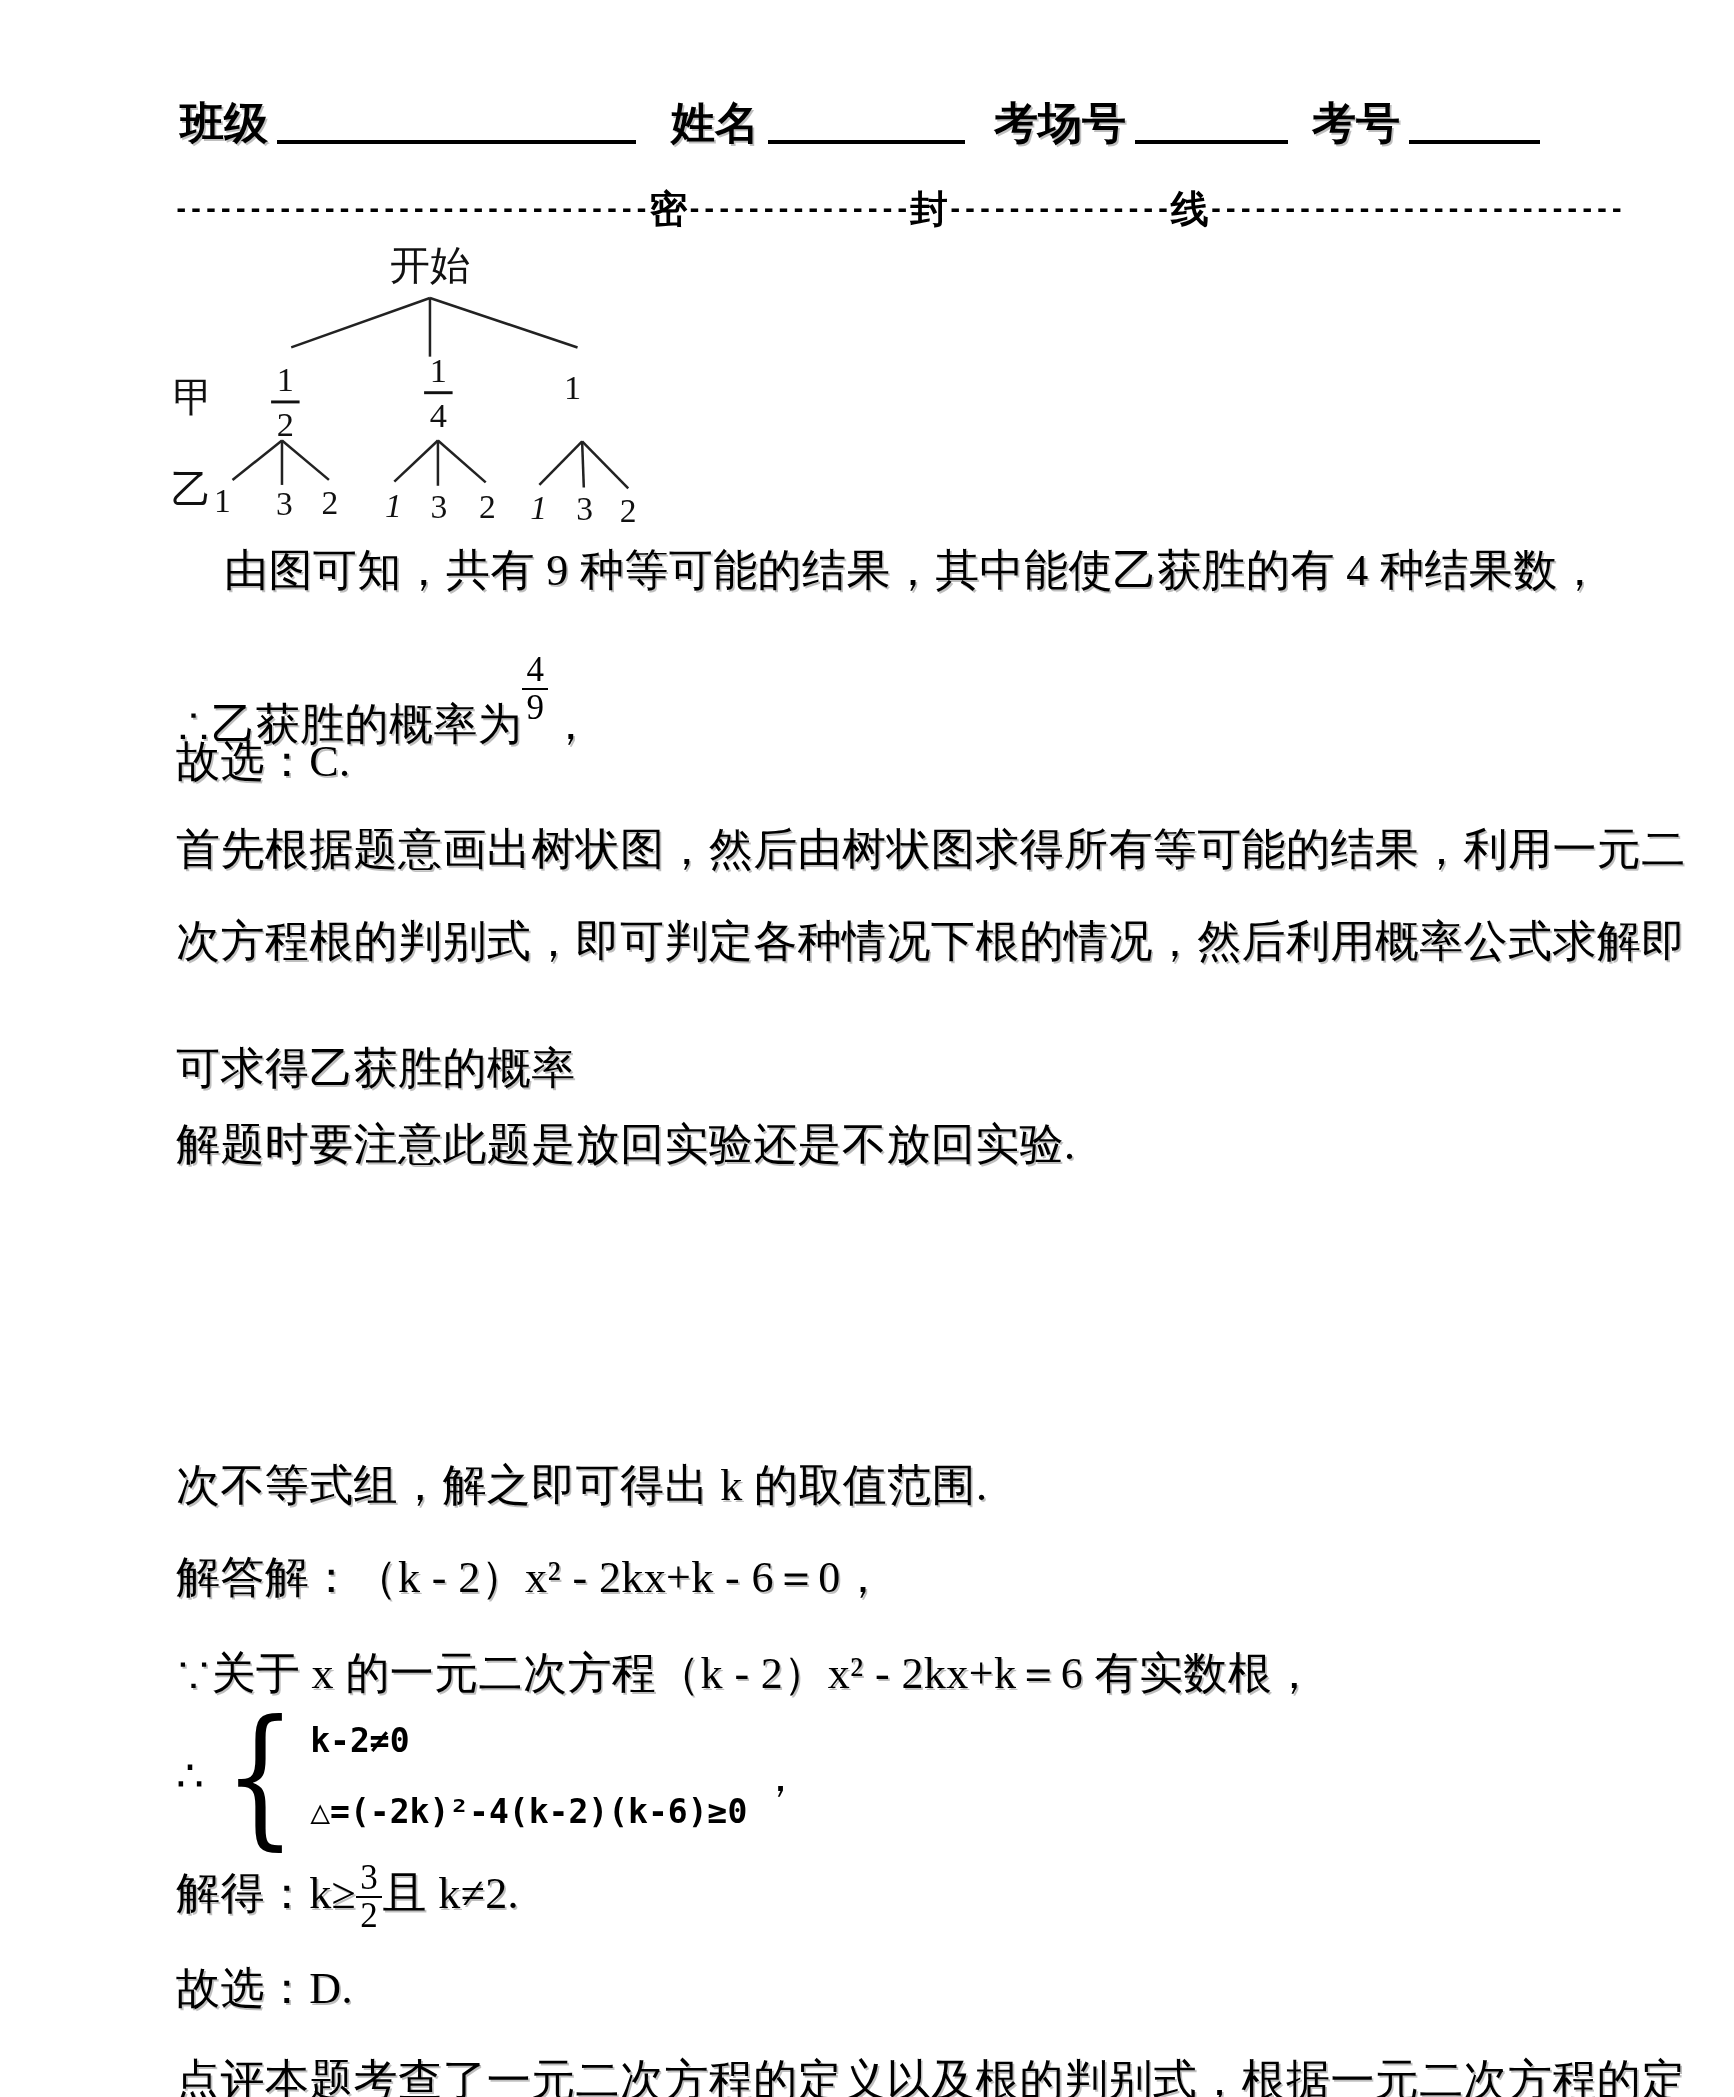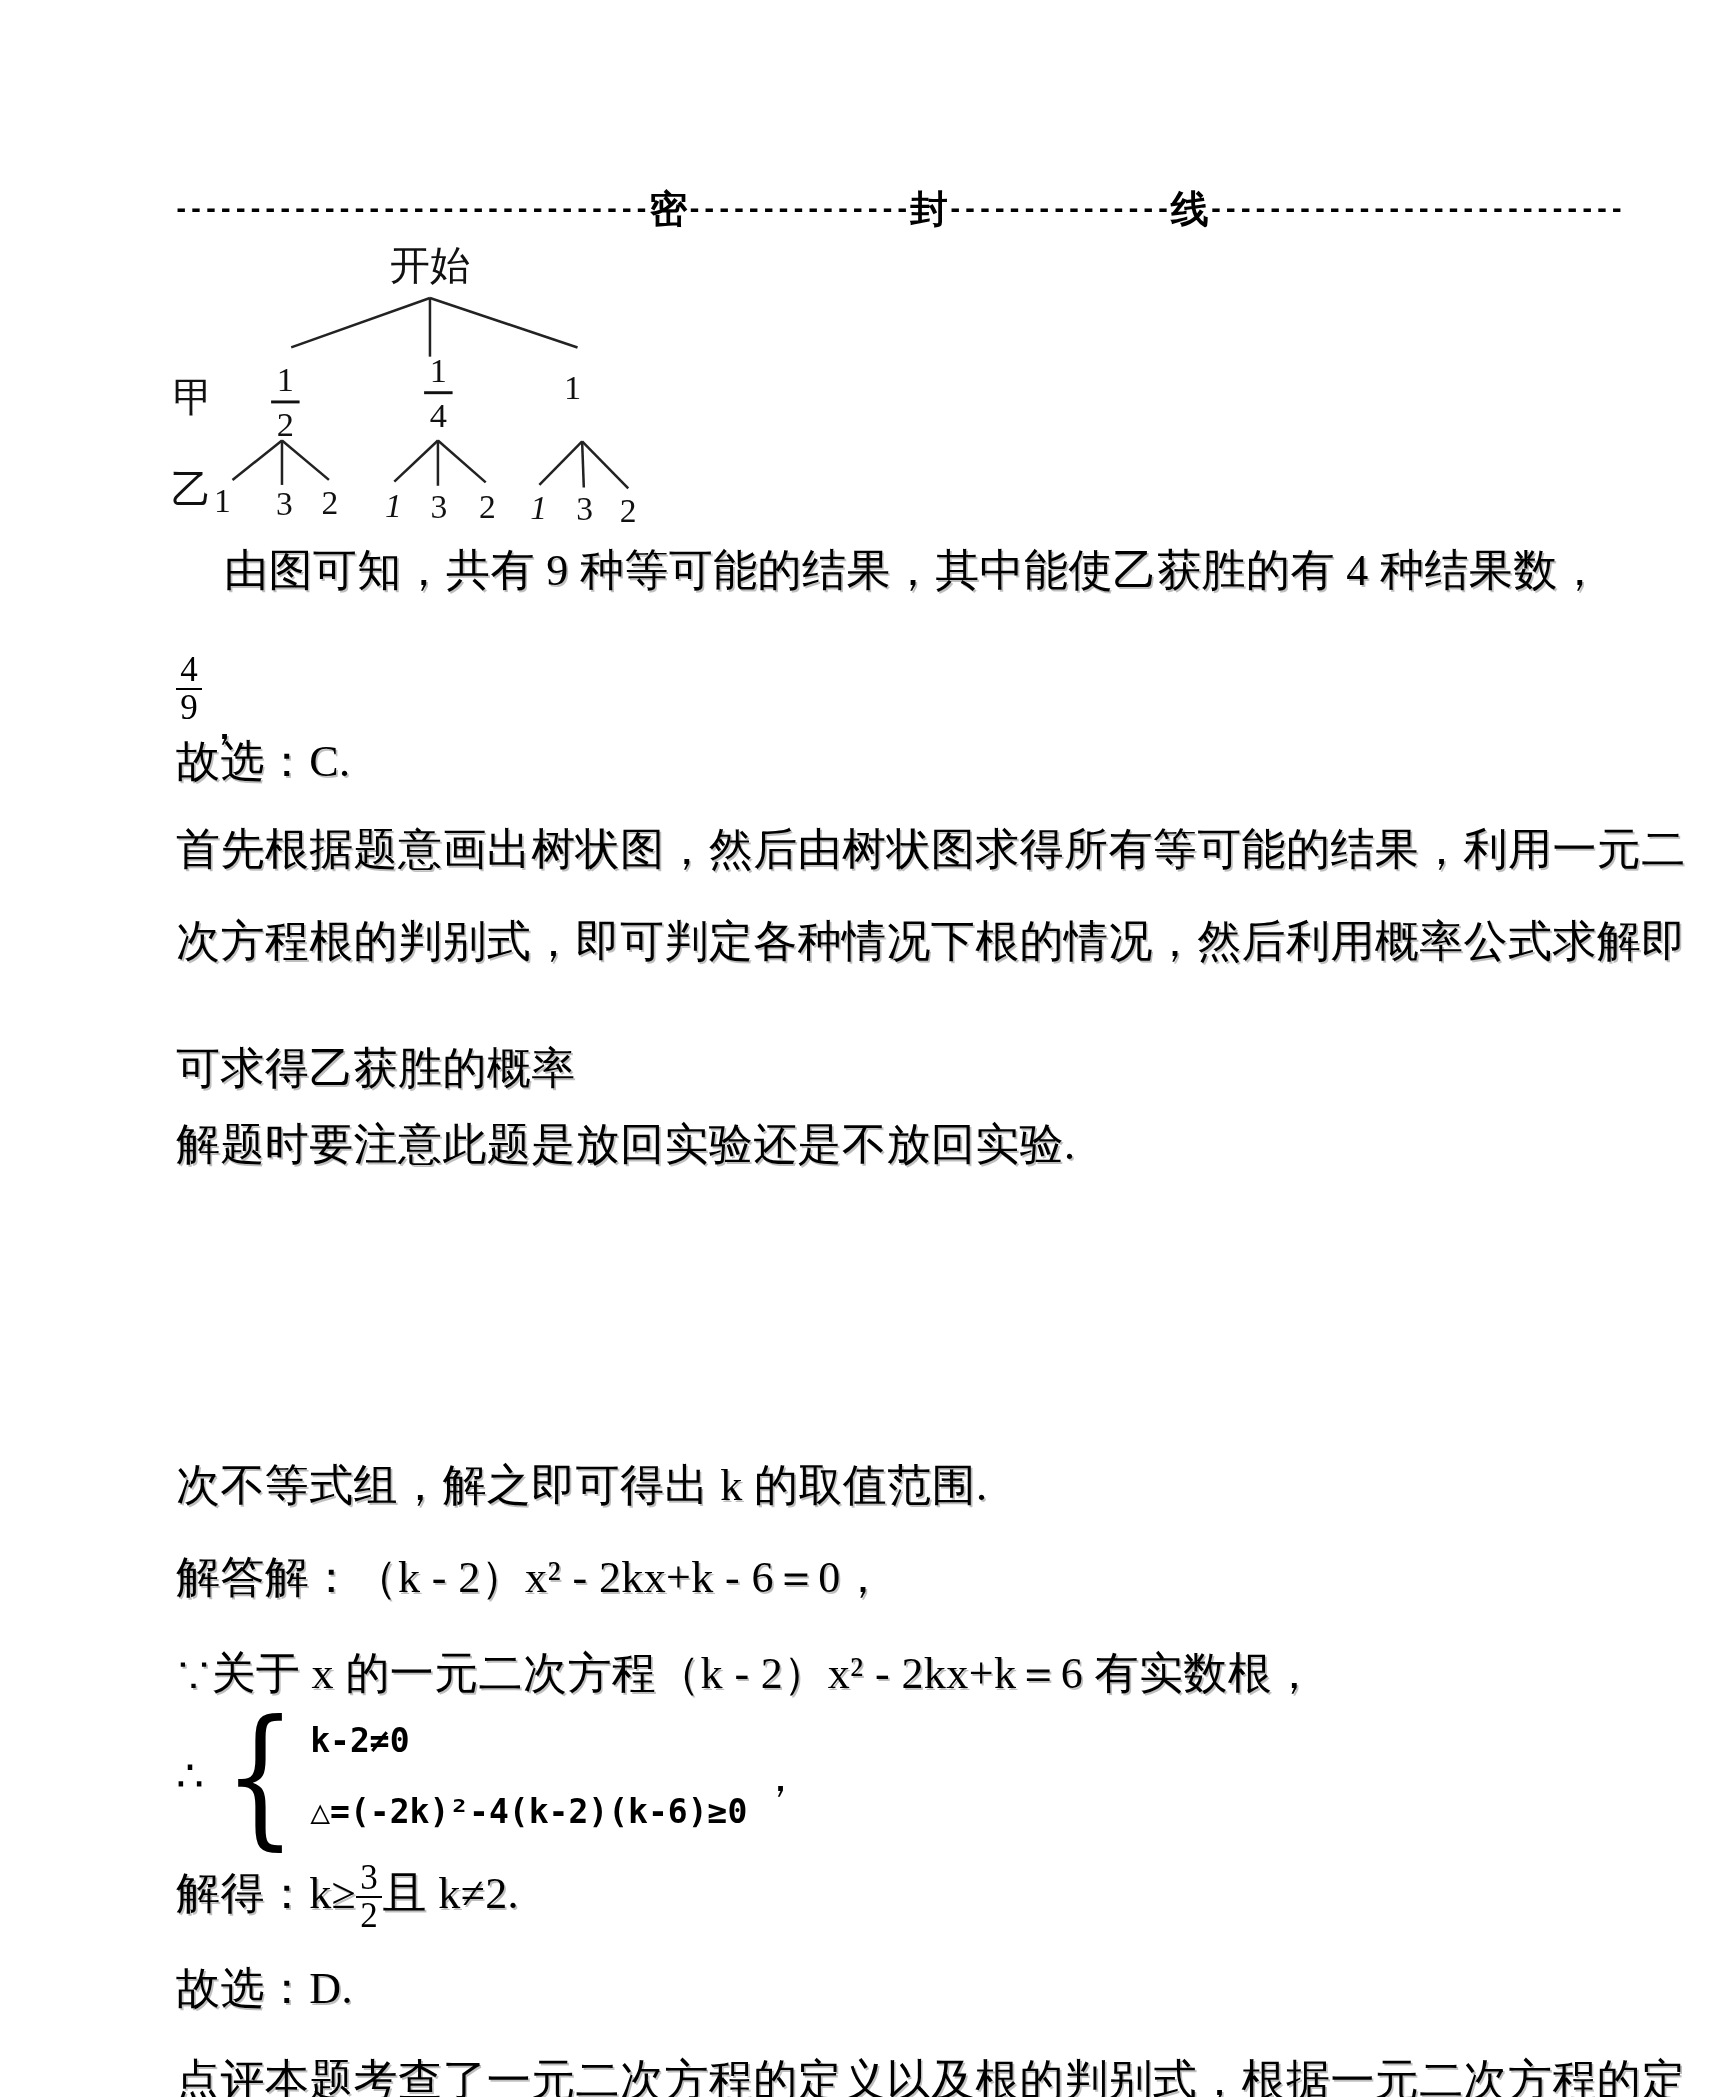--- a/index.html
+++ b/index.html
@@ -40,20 +40,34 @@
                  font-family:"DejaVu Serif",serif;}
   .system .rows{display:flex;flex-direction:column;gap:32px;margin-left:2.5px;
                 font-family:"DejaVu Sans Mono",monospace;font-size:33px;font-weight:600;}
   .system .comma{font-size:44px;align-self:center;margin-left:11px;}
 </style>
 </head>
 <body>
 
 <div class="page">
 
+  <div class="abs hdr">
+    <span class="hfield" style="left:180px;">
+      <span>班级</span><span class="blank" style="width:359px;"></span>
+    </span>
+    <span class="hfield" style="left:671px;">
+      <span>姓名</span><span class="blank" style="width:197px;"></span>
+    </span>
+    <span class="hfield" style="left:994px;">
+      <span>考场号</span><span class="blank" style="width:153px;"></span>
+    </span>
+    <span class="hfield" style="left:1312px;">
+      <span>考号</span><span class="blank" style="width:131px;"></span>
+    </span>
+  </div>
 
   <div class="abs seal">
     <span class="dash">--------------------------------</span><span>密</span><span class="dash">---------------</span><span>封</span><span class="dash">---------------</span><span>线</span><span class="dash">----------------------------</span>
   </div>
 
   <div class="abs treewrap">
     <svg viewBox="0 0 1250 720" width="524" height="302">
       <text class="big" x="675" y="105" text-anchor="middle">开始</text>
       <line x1="675" y1="150" x2="344" y2="268"></line>
       <line x1="675" y1="150" x2="675" y2="290"></line>
@@ -92,21 +106,21 @@
       <text class="leaf" x="812" y="674" text-anchor="middle">2</text>
       <text class="leaf it" x="934" y="678" text-anchor="middle">1</text>
       <text class="leaf" x="1044" y="680" text-anchor="middle">3</text>
       <text class="leaf" x="1148" y="684" text-anchor="middle">2</text>
     </svg>
   </div>
 
   <div class="abs textline" style="top:541px;margin-left:48px;">由图可知，共有 9 种等可能的结果，其中能使乙获胜的有 4 种结果数，</div>
 
   <div class="abs textline" style="top:652px;">
-    <span class="frac raised"><span class="fnum">4</span><span class="fden">9</span></span><span>，</span>
+    <span>∴乙获胜的概率为</span><span class="frac raised"><span class="fnum">4</span><span class="fden">9</span></span><span>，</span>
   </div>
 
   <div class="abs textline" style="top:732px;">故选：C.</div>
   <div class="abs textline" style="top:820px;">首先根据题意画出树状图，然后由树状图求得所有等可能的结果，利用一元二</div>
   <div class="abs textline" style="top:912px;">次方程根的判别式，即可判定各种情况下根的情况，然后利用概率公式求解即</div>
   <div class="abs textline" style="top:1003px;margin-top:36px;">可求得乙获胜的概率</div>
   <div class="abs textline" style="top:1115px;">解题时要注意此题是放回实验还是不放回实验.</div>
   <div class="abs textline" style="top:1456px;">次不等式组，解之即可得出 k 的取值范围.</div>
   <div class="abs textline" style="top:1548px;">解答解：（k - 2）x² - 2kx+k - 6＝0，</div>
   <div class="abs textline" style="top:1644px;">∵关于 x 的一元二次方程（k - 2）x² - 2kx+k＝6 有实数根，</div>

